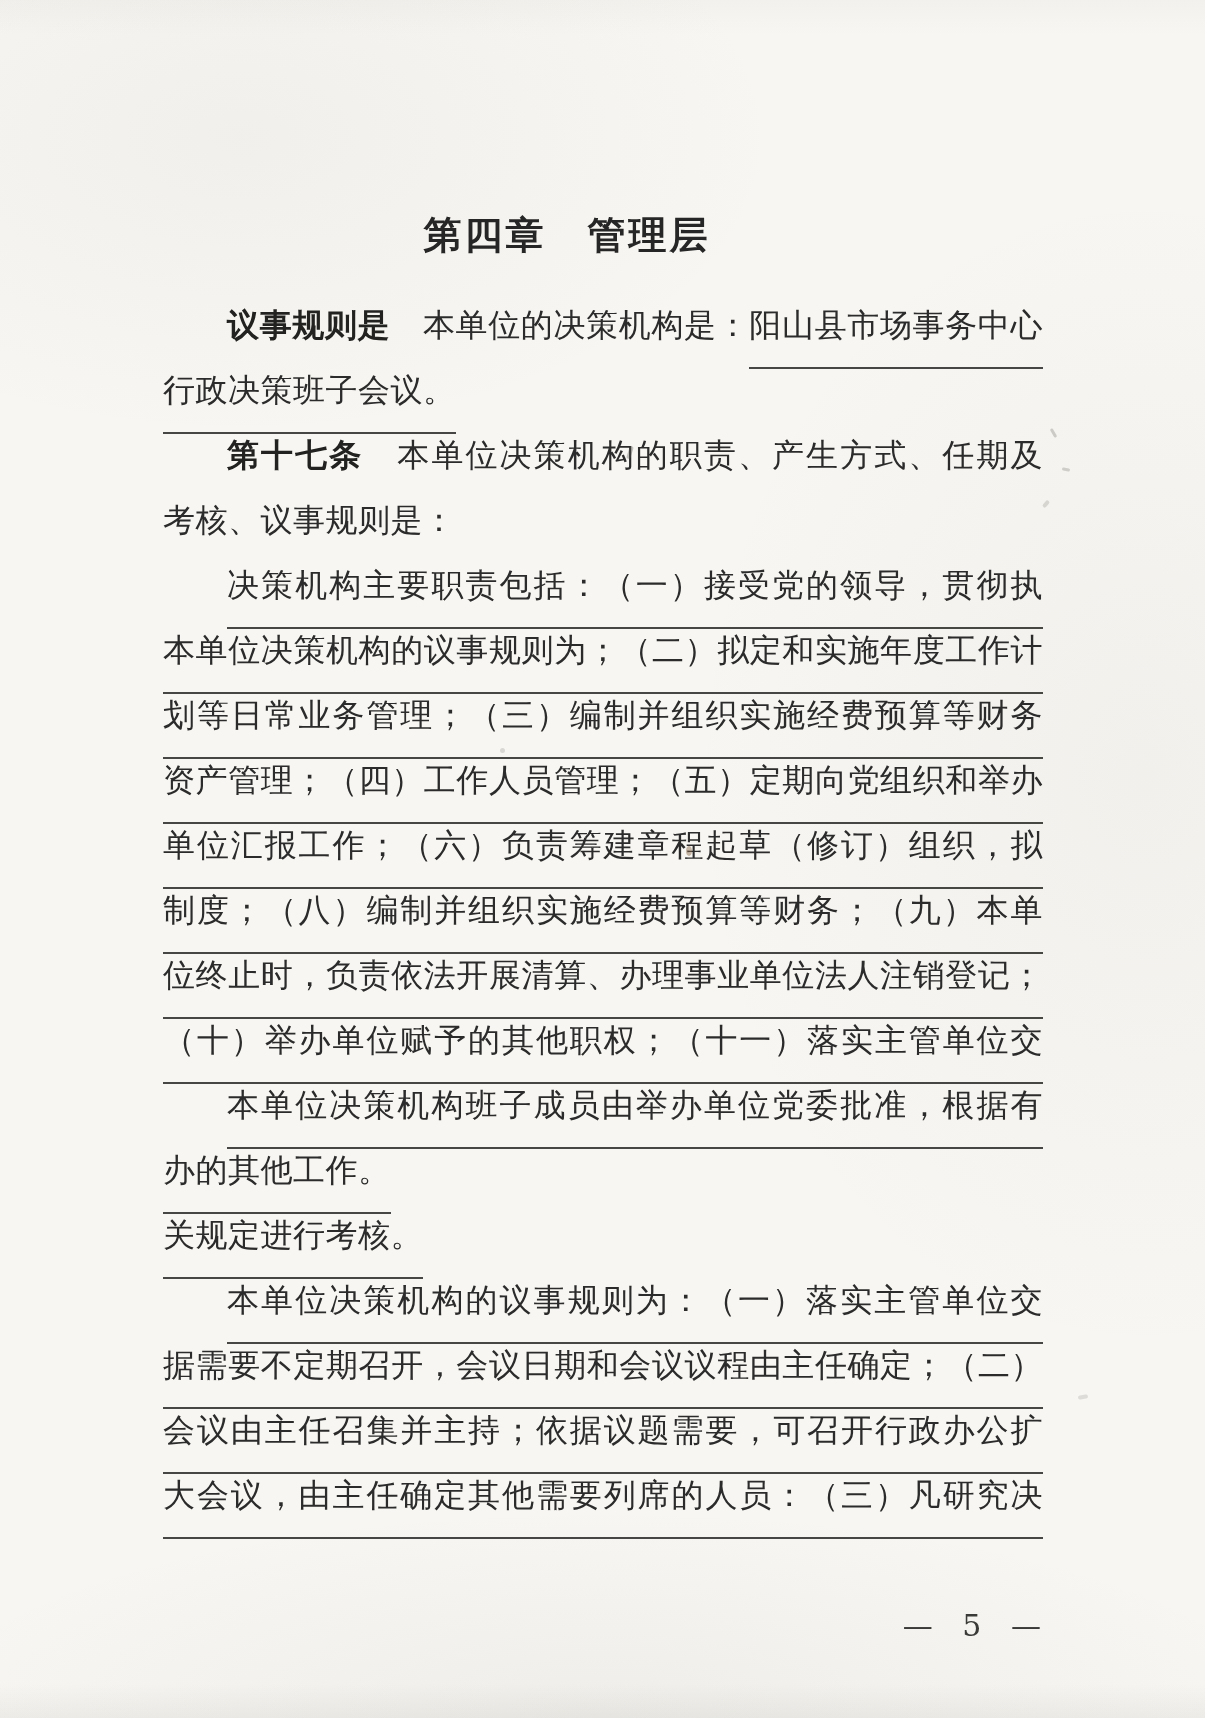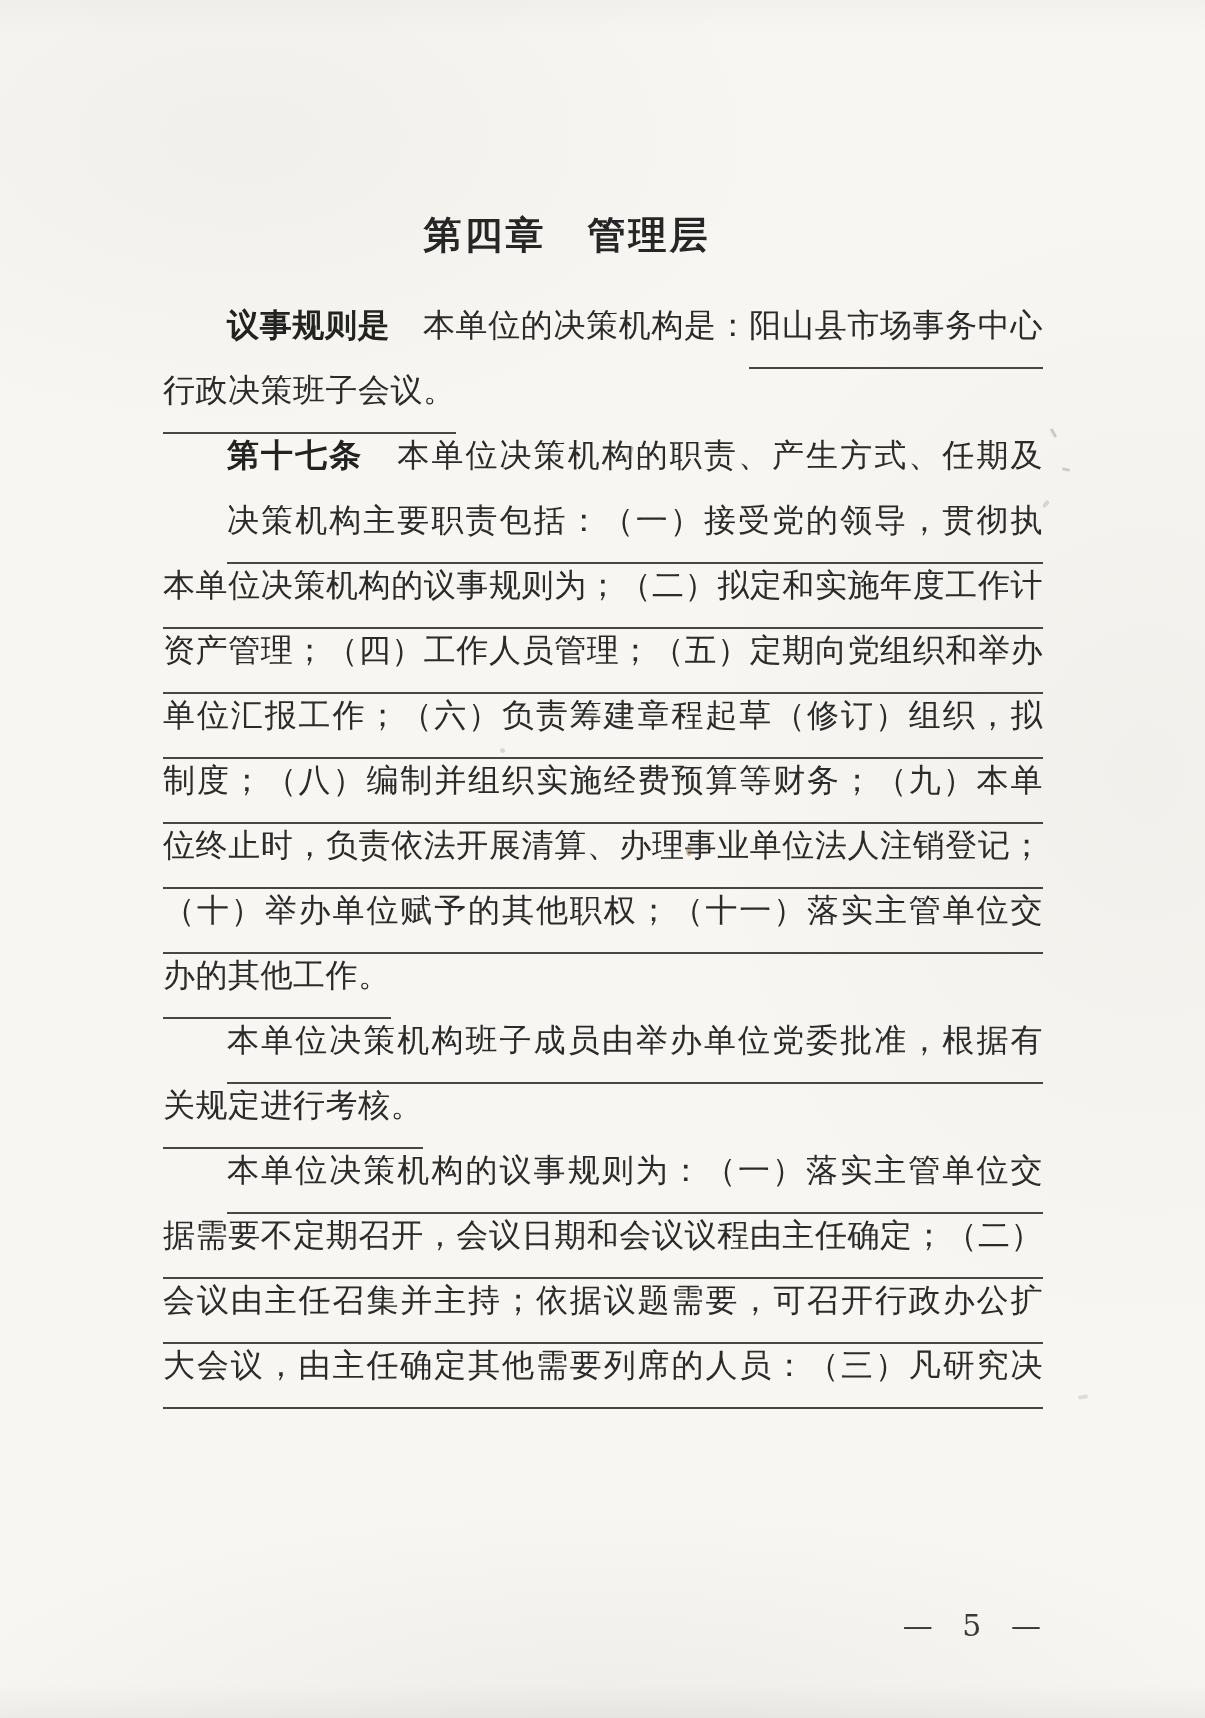--- a/index.html
+++ b/index.html
@@ -87,29 +87,31 @@
 </head>
 <body>
 
 <div class="page">
   <div class="chapter-title">第四章　管理层</div>
 
   <div class="doc-body">
       <div class="line indent justify"><span class="seg bold">议事规则是</span><span class="seg">　本单位的决策机构是：</span><span class="seg underline">阳山县市场事务中心</span></div>
       <div class="line"><span class="seg underline">行政决策班子会议。</span></div>
       <div class="line indent justify"><span class="seg bold">第十七条</span><span class="seg">　本单位决策机构的职责、产生方式、任期及</span></div>
+      <div class="line"><span class="seg">考核、议事规则是：</span></div>
       <div class="line indent justify"><span class="seg underline">决策机构主要职责包括：（一）接受党的领导，贯彻执</span></div>
       <div class="line justify"><span class="seg underline">本单位决策机构的议事规则为；（二）拟定和实施年度工作计</span></div>
+      <div class="line justify"><span class="seg underline">划等日常业务管理；（三）编制并组织实施经费预算等财务</span></div>
       <div class="line justify"><span class="seg underline">资产管理；（四）工作人员管理；（五）定期向党组织和举办</span></div>
       <div class="line justify"><span class="seg underline">单位汇报工作；（六）负责筹建章程起草（修订）组织，拟</span></div>
       <div class="line justify"><span class="seg underline">制度；（八）编制并组织实施经费预算等财务；（九）本单</span></div>
       <div class="line justify"><span class="seg underline">位终止时，负责依法开展清算、办理事业单位法人注销登记；</span></div>
       <div class="line justify"><span class="seg underline">（十）举办单位赋予的其他职权；（十一）落实主管单位交</span></div>
+      <div class="line indent justify"><span class="seg underline">本单位决策机构班子成员由举办单位党委批准，根据有</span></div>
       <div class="line"><span class="seg underline">办的其他工作。</span></div>
-      <div class="line indent justify"><span class="seg underline">本单位决策机构班子成员由举办单位党委批准，根据有</span></div>
       <div class="line"><span class="seg underline">关规定进行考核。</span></div>
       <div class="line indent justify"><span class="seg underline">本单位决策机构的议事规则为：（一）落实主管单位交</span></div>
       <div class="line justify"><span class="seg underline">据需要不定期召开，会议日期和会议议程由主任确定；（二）</span></div>
       <div class="line justify"><span class="seg underline">会议由主任召集并主持；依据议题需要，可召开行政办公扩</span></div>
       <div class="line justify"><span class="seg underline">大会议，由主任确定其他需要列席的人员：（三）凡研究决</span></div>
     </div>
 
   <div class="page-number">— 5 —</div>
 
   <div class="artifact a1"></div>

